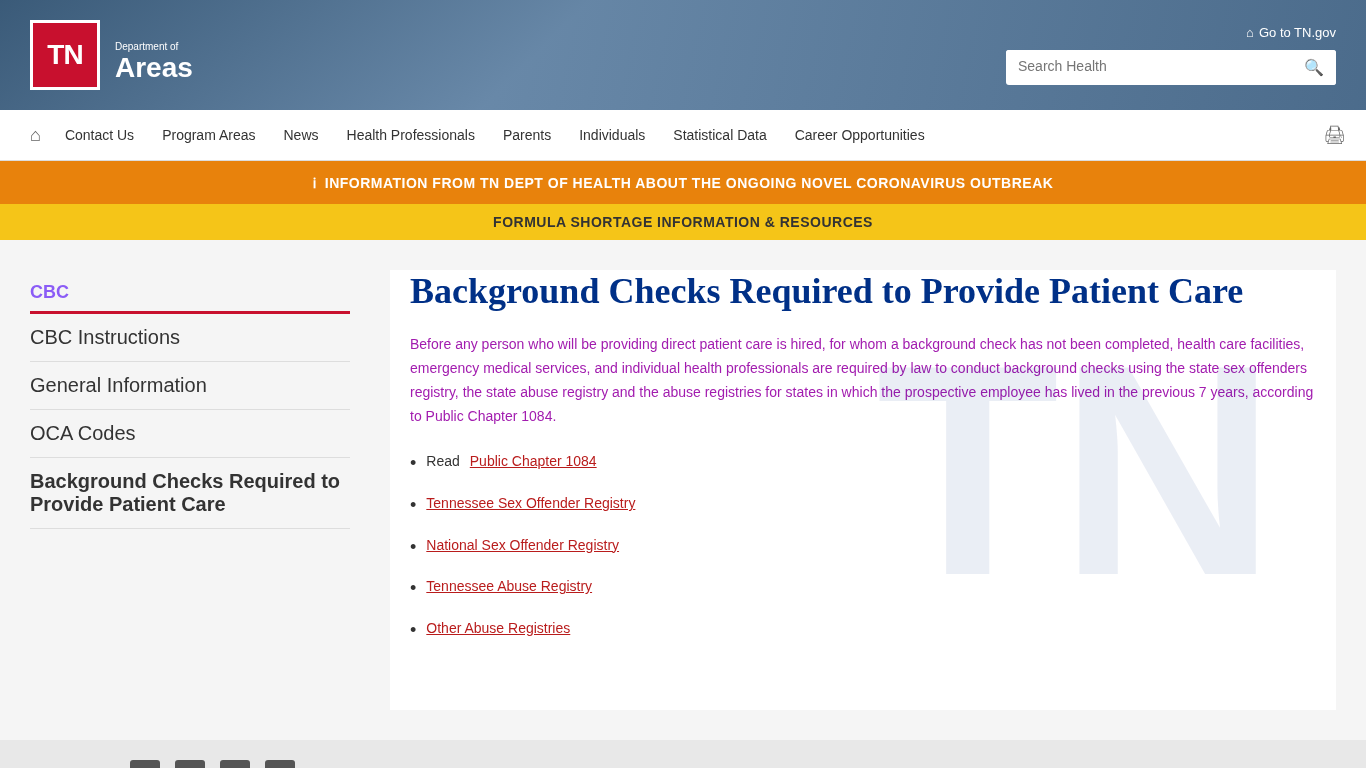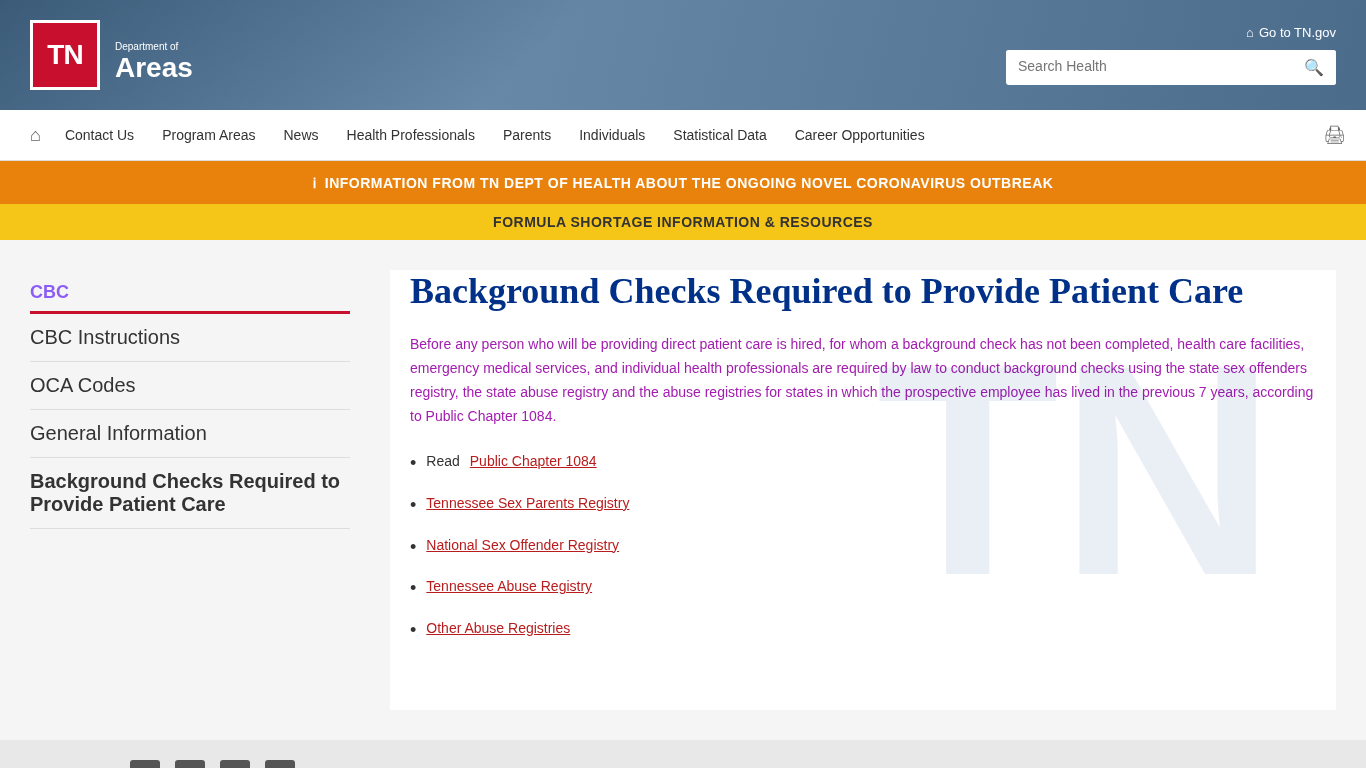--- a/index.html
+++ b/index.html
@@ -333,37 +333,37 @@
 
 <div class="banner-yellow">
   <span>FORMULA SHORTAGE INFORMATION &amp; RESOURCES</span>
 </div>
 
 <div class="main-container">
 
   <div class="sidebar">
     <a class="sidebar-item active-top">CBC</a>
     <a class="sidebar-item">CBC Instructions</a>
+    <a class="sidebar-item">General Information</a>
     <a class="sidebar-item">OCA Codes</a>
-    <a class="sidebar-item">General Information</a>
     <a class="sidebar-item current">Background Checks Required to Provide Patient Care</a>
   </div>
 
   <div class="content-wrapper" style="flex:1; background:white;">
     <div class="watermark">TN</div>
     <div class="content">
       <h1 class="page-title">Background Checks Required to Provide Patient Care</h1>
       <p class="page-body">Before any person who will be providing direct patient care is hired, for whom a background check has not been completed, health care facilities, emergency medical services, and individual health professionals are required by law to conduct background checks using the state sex offenders registry, the state abuse registry and the abuse registries for states in which the prospective employee has lived in the previous 7 years, according to Public Chapter 1084.</p>
       <ul class="link-list">
         <li>
           <span class="read-text">Read </span>
             <a>Public Chapter 1084</a>
         </li>
         <li>
-          <a>Tennessee Sex Parents Registry</a>
+          <a>Tennessee Sex Offender Registry</a>
         </li>
         <li>
           <a>National Sex Offender Registry</a>
         </li>
         <li>
           <a>Tennessee Abuse Registry</a>
         </li>
         <li>
           <a>Other Abuse Registries</a>
         </li>

